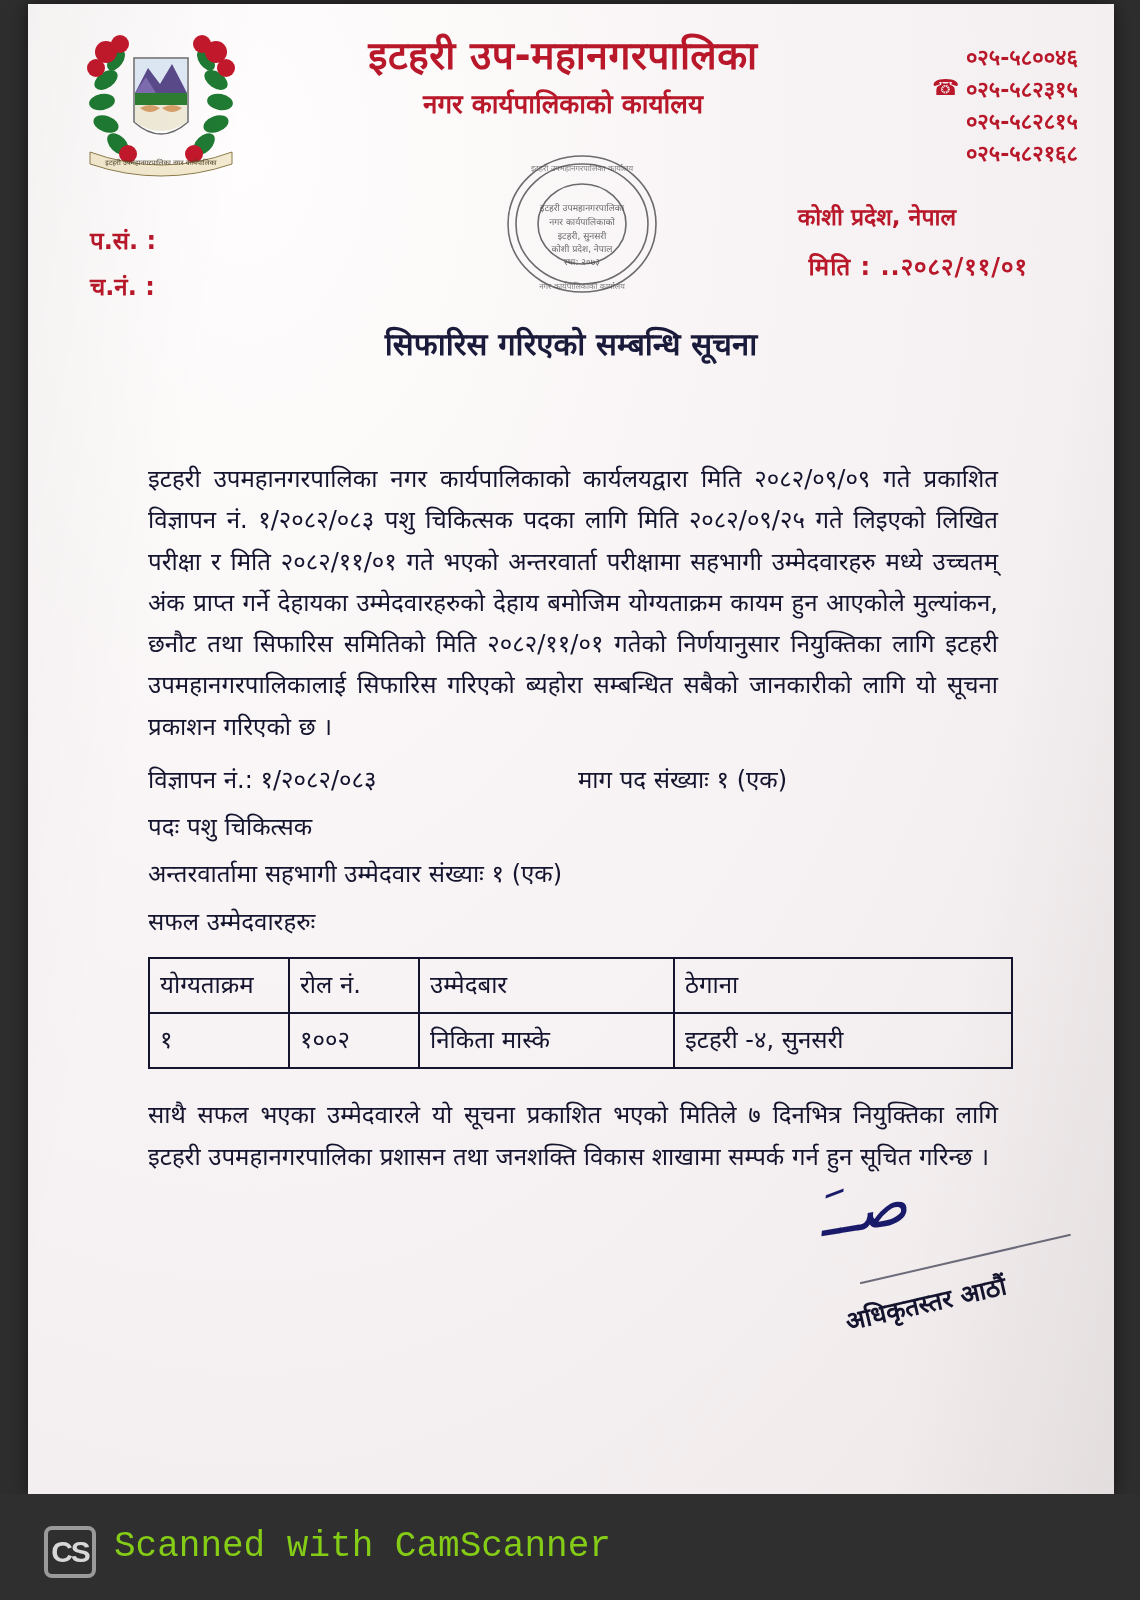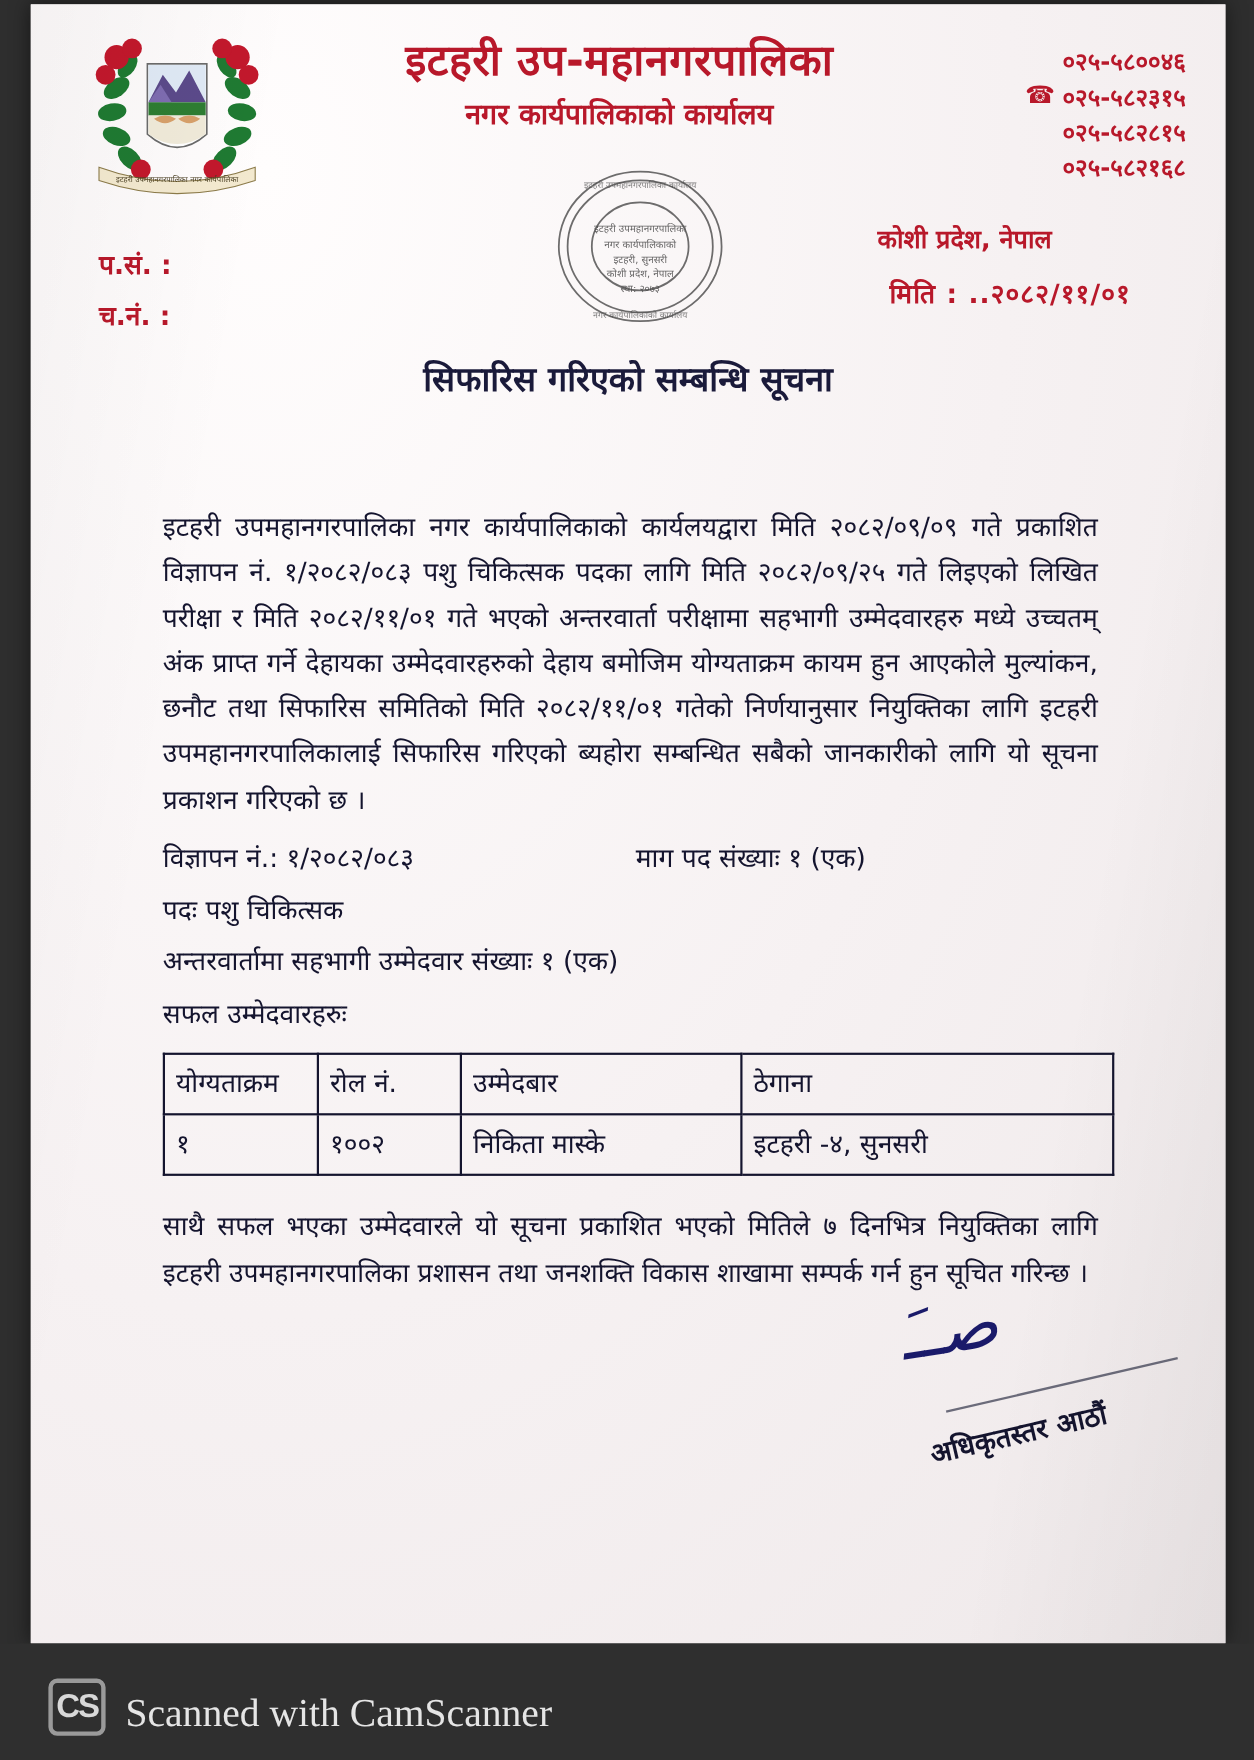--- a/index.html
+++ b/index.html
@@ -36,38 +36,38 @@
     position: absolute;
     left: 0; right: 0; bottom: 0;
     height: 106px;
     background: #2f2f2f;
   }
   .cs-wrap {
     position: absolute;
     left: 44px;
     bottom: 22px;
     display: flex;
-    align-items: flex-end;
+    align-items: flex-start;
     gap: 18px;
   }
   .cs-logo {
     width: 52px; height: 52px;
     border: 4px solid #9a9a9a;
     border-radius: 8px;
     color: #d8d8d8;
     font-size: 30px;
     font-weight: bold;
     display: flex; align-items: center; justify-content: center;
     letter-spacing: -2px;
     font-family: "Liberation Sans", sans-serif;
   }
   .cs-text {
-    color: #e5e5e5;
+    color: #84cc16;
     font-size: 36px;
-    font-family: Liberation Serif, serif;
+    font-family: Liberation Mono, monospace;
   }
 
   
   .emblem {
     position: absolute;
     left: 48px; top: 18px;
     width: 170px; height: 160px;
   }
   .head-center {
     position: absolute;

